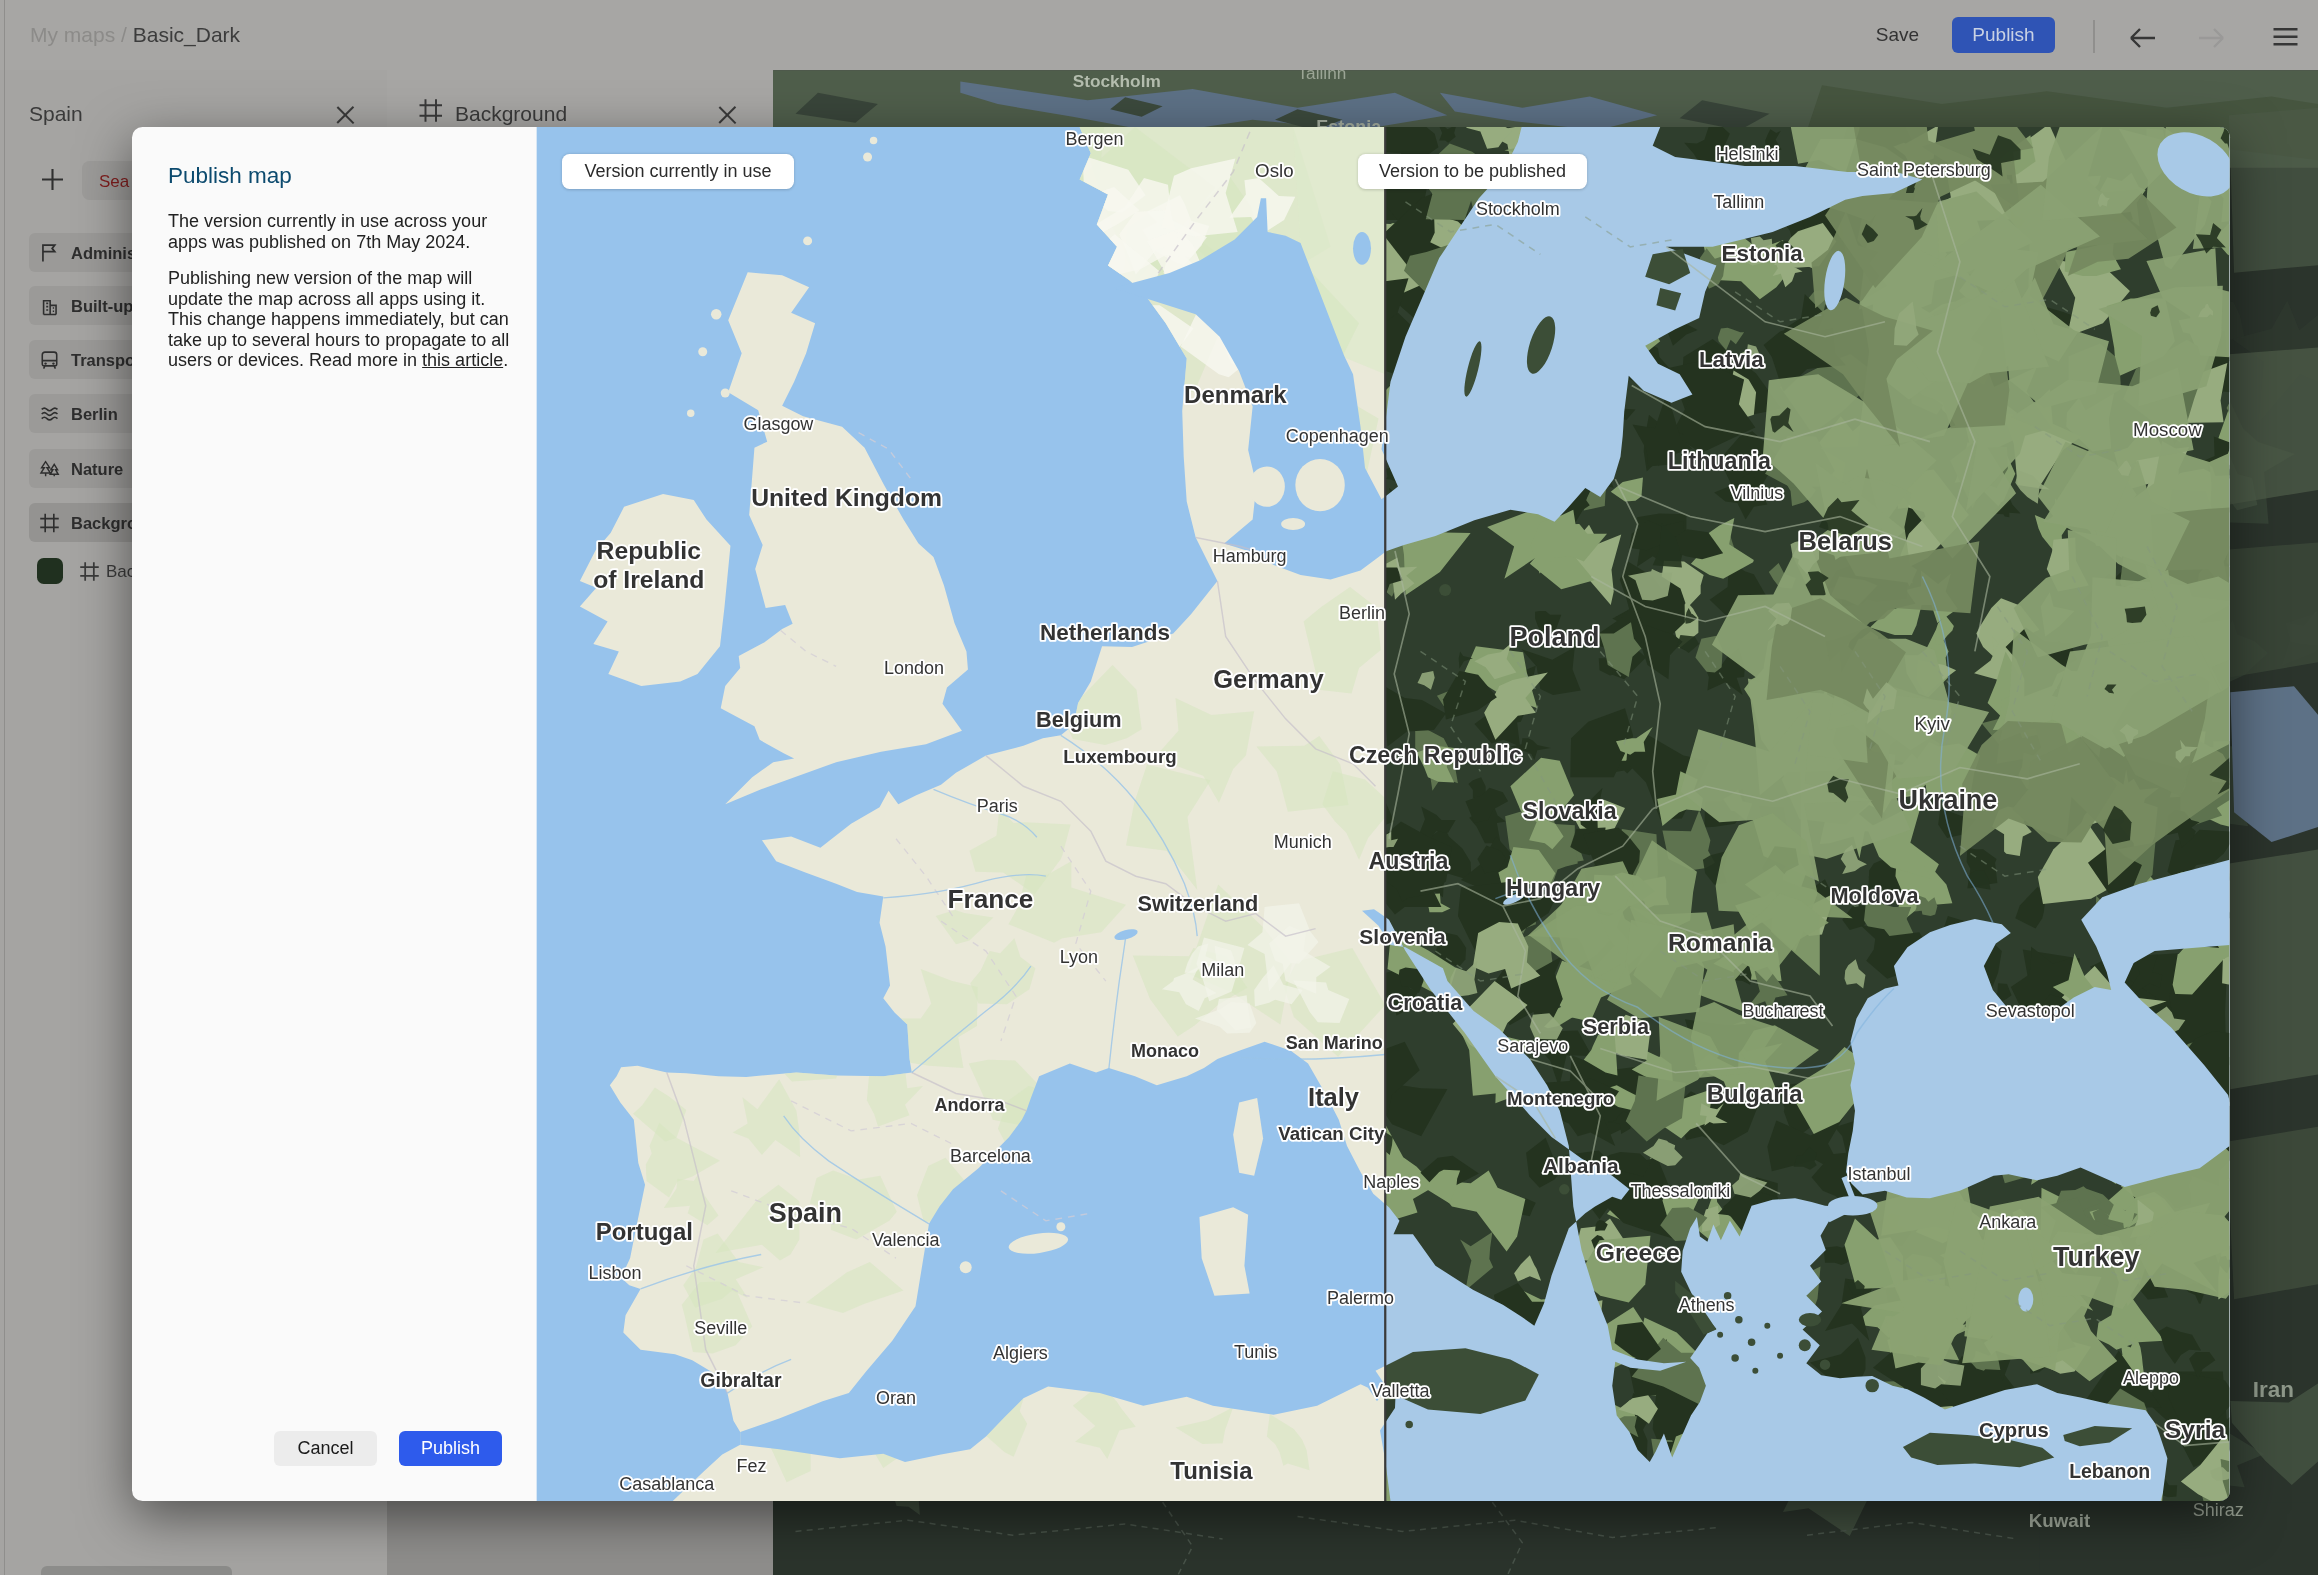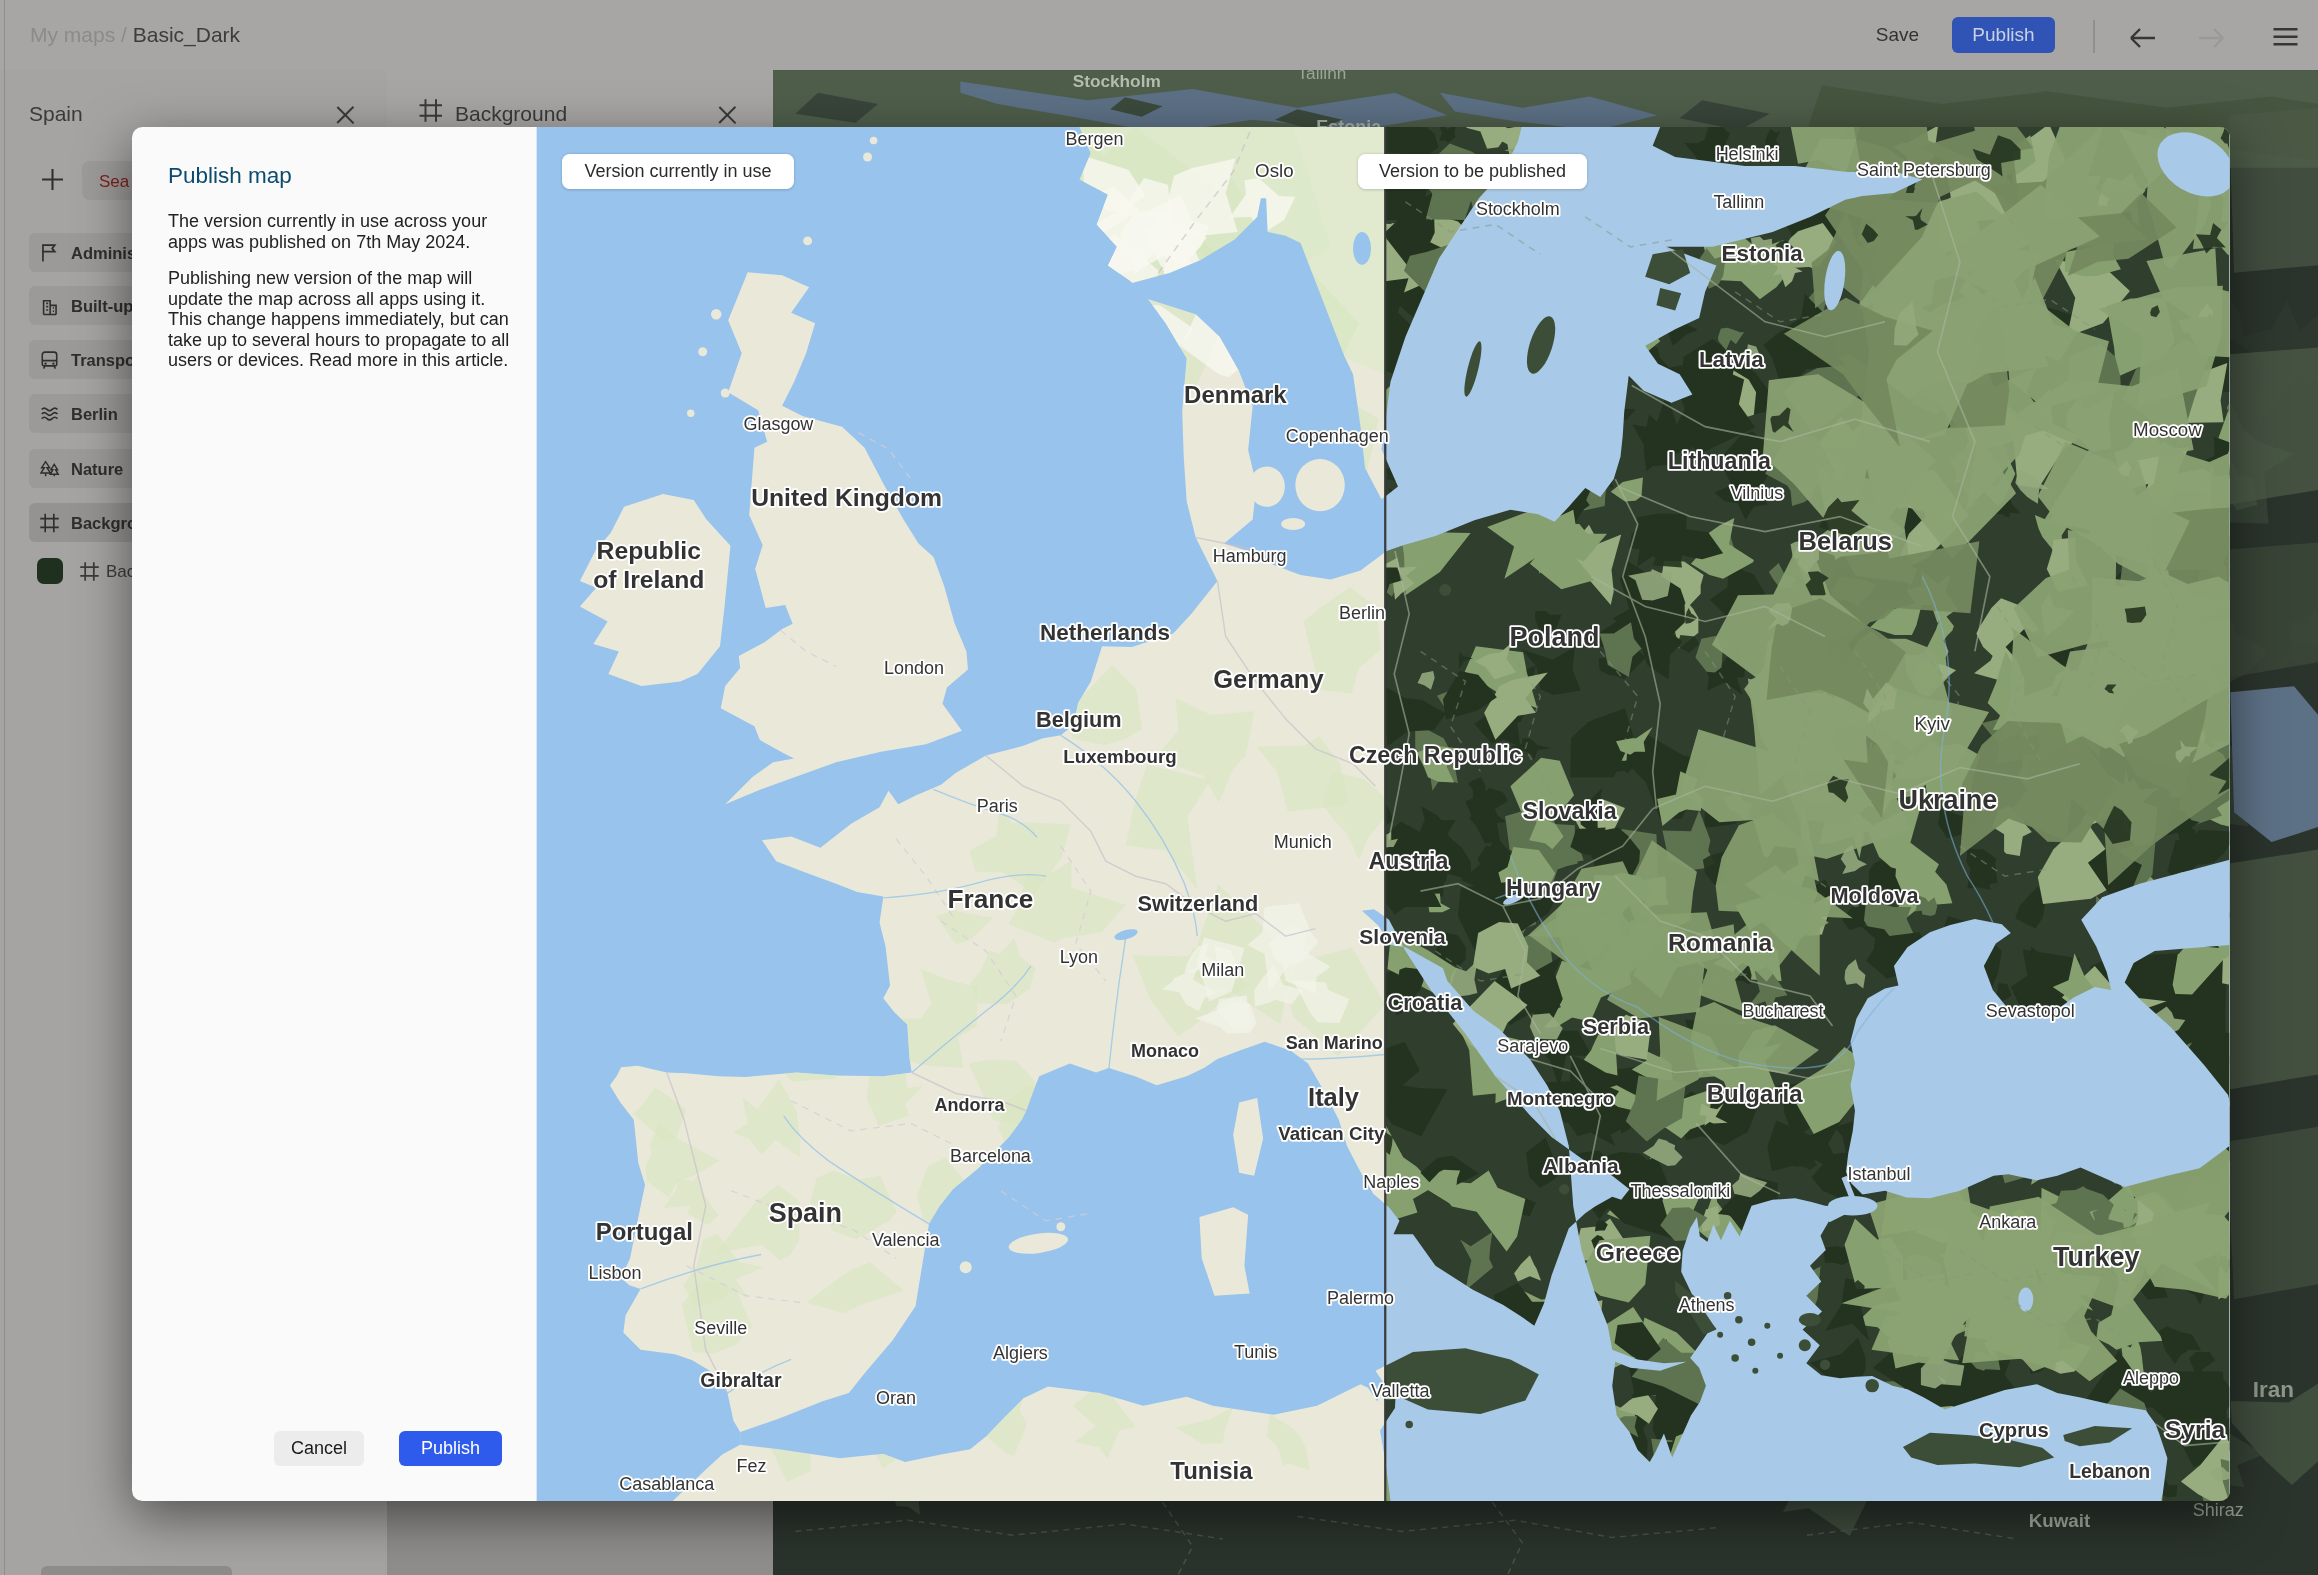--- a/index.html
+++ b/index.html
@@ -29,21 +29,21 @@
   
   .xic{position:absolute;width:19.5px;height:19.5px;}
   .xic:before,.xic:after{content:"";position:absolute;left:-1.5px;top:8.2px;width:22.5px;height:2.2px;background:#3a3a3a;}
   .xic:before{transform:rotate(45deg);} .xic:after{transform:rotate(-45deg);}
   #canvasmap{left:773px;top:70px;width:1545px;height:1506px;}
   
   #modal{left:132px;top:127px;width:2098px;height:1374px;background:#fafafa;border-radius:10.5px;
     box-shadow:0 15px 52px rgba(0,0,0,.5);}
   #mtitle{left:168px;top:163px;font-size:22.5px;color:#0c4a6e;}
   .mbody{left:168px;width:352px;font-size:18px;line-height:20.6px;color:#222;}
-  #cancel{left:274px;top:1431px;width:90px;height:35px;background:#ececec;border-radius:6px;
+  #cancel{left:274px;top:1431px;width:103px;height:35px;background:#ececec;border-radius:6px;
     font-size:18px;color:#1a1a1a;display:flex;align-items:center;justify-content:center;}
   #publish{left:399px;top:1431px;width:103px;height:35px;background:#2e5bec;border-radius:6px;
     font-size:18px;color:#fff;display:flex;align-items:center;justify-content:center;}
   #preview{left:536px;top:127px;width:1694px;height:1374px;border-radius:0 10.5px 10.5px 0;overflow:hidden;}
   .chip{position:absolute;top:27px;height:35px;background:#fff;border-radius:7.5px;
     font-size:18px;color:#2b2b2b;display:flex;align-items:center;justify-content:center;
     box-shadow:0 0.7px 3px rgba(0,0,0,.18);}
   #chipL{left:26px;width:232px;}
   #chipR{left:822px;width:229px;}
   #toast{left:41px;top:1566px;width:191px;height:30px;background:#8c8c8a;border-radius:6px;}
@@ -293,21 +293,21 @@
  </g>
  <path d="M1690 1911 L2062 1911 V2009 L1690 2009 Z" fill="#2b342c"></path>
  <text x="1676" y="1944" font-size="25" fill="#a2ab9d" font-weight="bold">Kuwait</text>
  <text x="1895" y="1930" font-size="24" fill="#99a294">Shiraz</text>
 </svg>
 </div>
 <div id="toast" class="abs"></div>
 <div id="modal" class="abs"></div>
 <div id="mtitle" class="abs">Publish map</div>
 <div class="mbody abs" style="top:211px">The version currently in use across your<br>apps was published on 7th May 2024.</div>
-<div class="mbody abs" style="top:268px">Publishing new version of the map will<br>update the map across all apps using it.<br>This change happens immediately, but can<br>take up to several hours to propagate to all<br>users or devices. Read more in <span style="">this article</span>.</div>
+<div class="mbody abs" style="top:268px">Publishing new version of the map will<br>update the map across all apps using it.<br>This change happens immediately, but can<br>take up to several hours to propagate to all<br>users or devices. Read more in <span style="text-decoration:underline">this article</span>.</div>
 <div id="cancel" class="abs">Cancel</div>
 <div id="publish" class="abs">Publish</div>
 <div id="preview" class="abs">
 <svg id="pmap" width="1694" height="1374" viewBox="0 0 2260 1834">
 <defs>
  <path id="landmain" d="M725,0 L740,35 L725,70 L763,90 L748,130 L775,160 L763,185 L792,205 L810,221 L840,262 L868,309 L862,379 L864,440 L868,500 L880,548 L909,606 L874,650 L850,676 L795,694 L755,693 L740,740 L723,769 L717,798 L700,812 L676,816 L650,826 L600,839 L560,862 L540,878 L507,892 L483,904 L470,886 L458,908 L420,930 L379,962 L340,947 L301,952 L320,980 L359,995 L400,1010 L428,1021 L463,1027 L458,1062 L466,1094 L472,1146 L463,1163 L478,1182 L495,1198 L498,1244 L501,1262 L463,1267 L400,1266 L347,1262 L280,1268 L243,1267 L200,1263 L174,1262 L135,1253 L113,1255 L107,1267 L98,1279 L112,1302 L130,1325 L136,1383 L145,1412 L133,1470 L125,1510 L113,1536 L124,1546 L139,1551 L119,1586 L116,1609 L139,1632 L185,1638 L208,1646 L243,1667 L255,1690 L263,1727 L272,1742 L272,1759 L248,1772 L224,1794 L205,1812 L182,1834 L2260,1834 L2260,0 Z"></path>
  <path id="baltic" d="M770,215 L845,195 L886,178 L932,150 L962,120 L967,95 L974,95 L976,140 L1000,145 L1020,155 L1049,230 L1078,305 L1090,330 L1100,400 L1106,455 L1128,497 L1150,480 L1128,430 L1135,380 L1140,340 L1160,280 L1205,175 L1258,95 L1290,60 L1310,20 L1315,0 L1500,0 L1490,25 L1520,40 L1560,45 L1613,52 L1680,52 L1750,60 L1815,60 L1850,70 L1812,88 L1770,92 L1747,97 L1700,120 L1650,140 L1570,160 L1508,160 L1575,185 L1560,220 L1552,255 L1520,270 L1480,292 L1497,316 L1526,330 L1543,357 L1515,368 L1478,352 L1458,332 L1452,380 L1450,412 L1447,440 L1438,470 L1420,494 L1400,482 L1377,508 L1359,527 L1337,517 L1300,511 L1252,525 L1200,546 L1158,558 L1135,566 L1100,592 L1060,604 L1020,598 L985,585 L950,566 L918,556 L956,524 L961,478 L950,431 L956,373 L938,326 L912,280 L880,250 Z"></path>
  <path id="med" d="M272,1742 L324,1724 L382,1701 L417,1690 L440,1661 L475,1620 L506,1574 L524,1464 L538,1441 L556,1418 L590,1390 L631,1348 L648,1325 L654,1313 L660,1296 L671,1267 L712,1250 L747,1262 L764,1256 L799,1267 L828,1279 L868,1267 L891,1256 L909,1244 L938,1233 L972,1221 L1007,1233 L1030,1250 L1053,1290 L1071,1325 L1082,1360 L1100,1395 L1117,1424 L1138,1442 L1152,1460 L1144,1478 L1170,1478 L1200,1520 L1250,1552 L1290,1572 L1315,1588 L1332,1600 L1345,1570 L1355,1533 L1378,1470 L1400,1450 L1413,1441 L1436,1428 L1448,1432 L1459,1418 L1436,1400 L1395,1377 L1355,1348 L1326,1319 L1280,1267 L1239,1209 L1193,1151 L1160,1100 L1138,1058 L1118,1044 L1102,1046 L1124,1066 L1140,1092 L1160,1095 L1210,1123 L1216,1140 L1251,1180 L1285,1204 L1326,1244 L1349,1279 L1366,1313 L1378,1360 L1384,1441 L1395,1499 L1413,1557 L1430,1600 L1436,1632 L1470,1645 L1505,1650 L1535,1648 L1500,1660 L1460,1656 L1440,1648 L1436,1680 L1442,1720 L1459,1742 L1470,1766 L1486,1782 L1494,1768 L1505,1744 L1516,1776 L1529,1747 L1541,1720 L1553,1702 L1561,1680 L1552,1656 L1540,1643 L1552,1626 L1563,1610 L1575,1604 L1553,1580 L1528,1528 L1530,1500 L1540,1470 L1549,1455 L1553,1481 L1563,1488 L1571,1465 L1581,1486 L1593,1460 L1606,1481 L1616,1455 L1622,1440 L1650,1432 L1680,1430 L1702,1435 L1720,1440 L1737,1441 L1741,1452 L1725,1461 L1714,1480 L1721,1499 L1700,1520 L1715,1541 L1695,1560 L1716,1581 L1690,1605 L1713,1626 L1695,1650 L1715,1666 L1740,1670 L1762,1668 L1783,1667 L1810,1680 L1830,1685 L1852,1696 L1880,1712 L1917,1700 L1960,1686 L2003,1678 L2030,1690 L2061,1696 L2100,1705 L2148,1713 L2161,1731 L2166,1744 L2177,1777 L2171,1823 L2168,1834 L1140,1834 L1133,1780 L1126,1740 L1146,1710 L1147,1686 L1129,1691 L1122,1701 L1110,1683 L1100,1678 L1042,1707 L984,1719 L903,1707 L868,1695 L810,1707 L752,1690 L683,1681 L650,1697 L625,1722 L600,1748 L579,1765 L540,1772 L492,1782 L463,1771 L405,1777 L324,1765 L272,1759 Z"></path>
  <path id="blacksea" d="M1748,1395 L1751,1370 L1757,1340 L1760,1313 L1754,1279 L1760,1250 L1754,1221 L1762,1190 L1777,1163 L1800,1150 L1818,1146 L1812,1120 L1830,1095 L1860,1075 L1887,1065 L1920,1057 L1956,1064 L1968,1076 L1948,1090 L1932,1120 L1944,1152 L1962,1174 L1990,1188 L2024,1182 L2052,1162 L2080,1148 L2102,1152 L2096,1128 L2082,1094 L2062,1058 L2090,1028 L2140,1010 L2200,994 L2260,978 L2260,1092 L2210,1096 L2160,1100 L2132,1116 L2120,1142 L2142,1166 L2182,1202 L2226,1252 L2258,1292 L2260,1300 L2260,1360 L2220,1390 L2177,1400 L2120,1415 L2061,1389 L2030,1400 L2003,1406 L1965,1398 L1945,1400 L1900,1420 L1860,1430 L1829,1429 L1800,1420 L1770,1425 L1755,1410 Z"></path>
  <g id="marmara">

